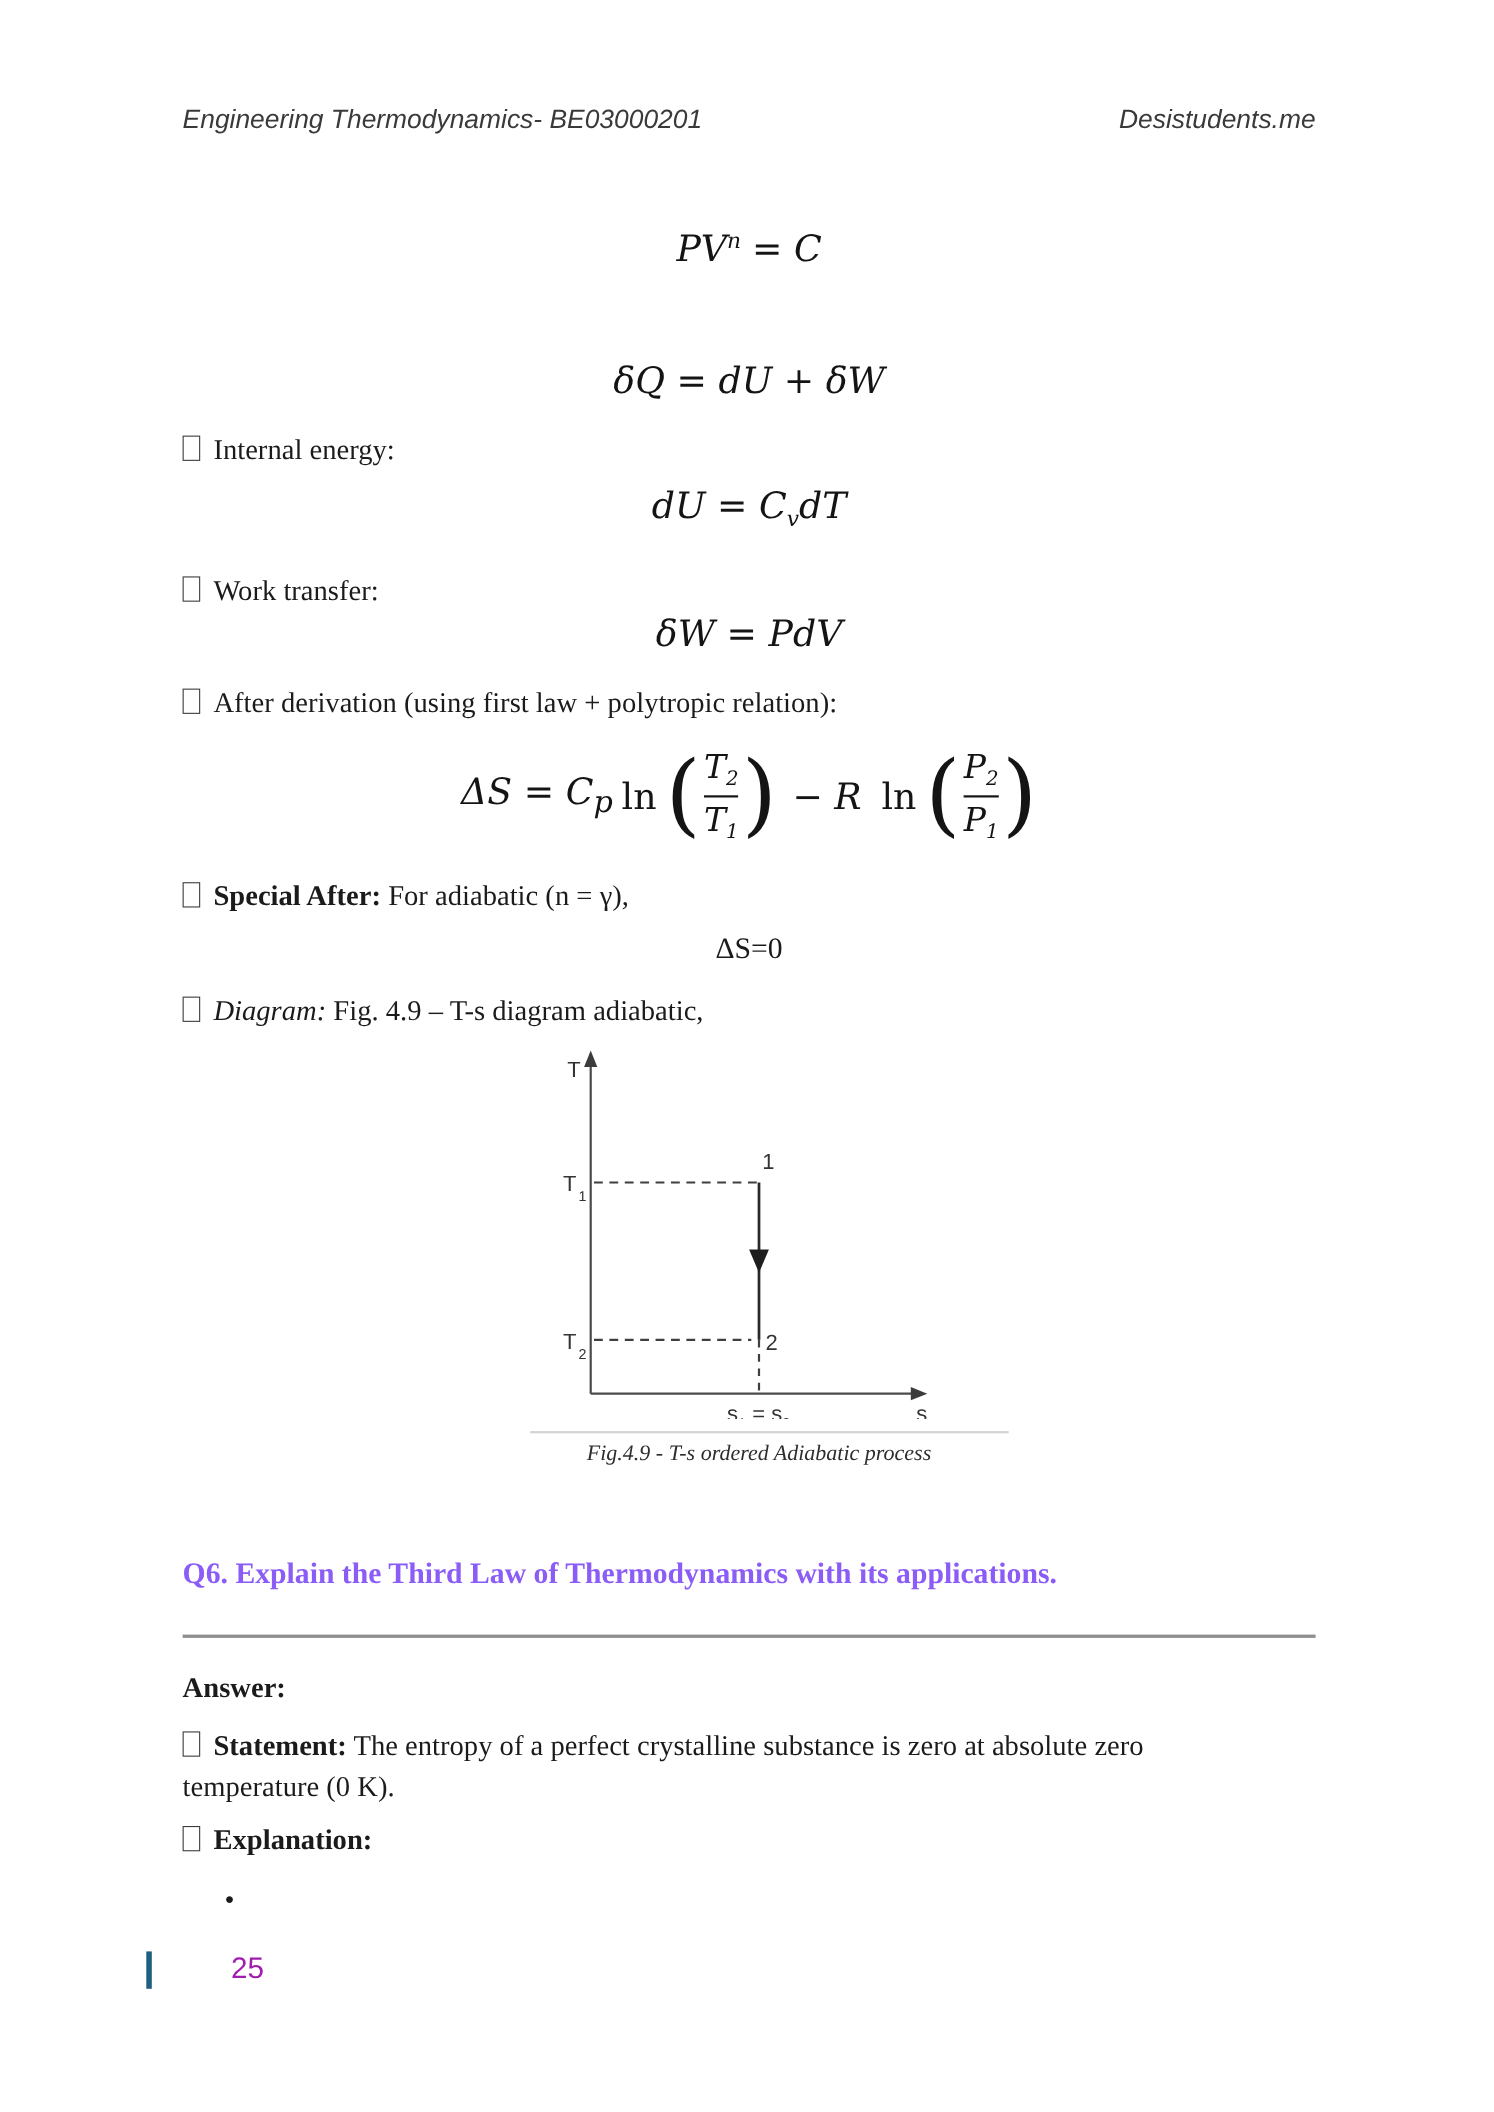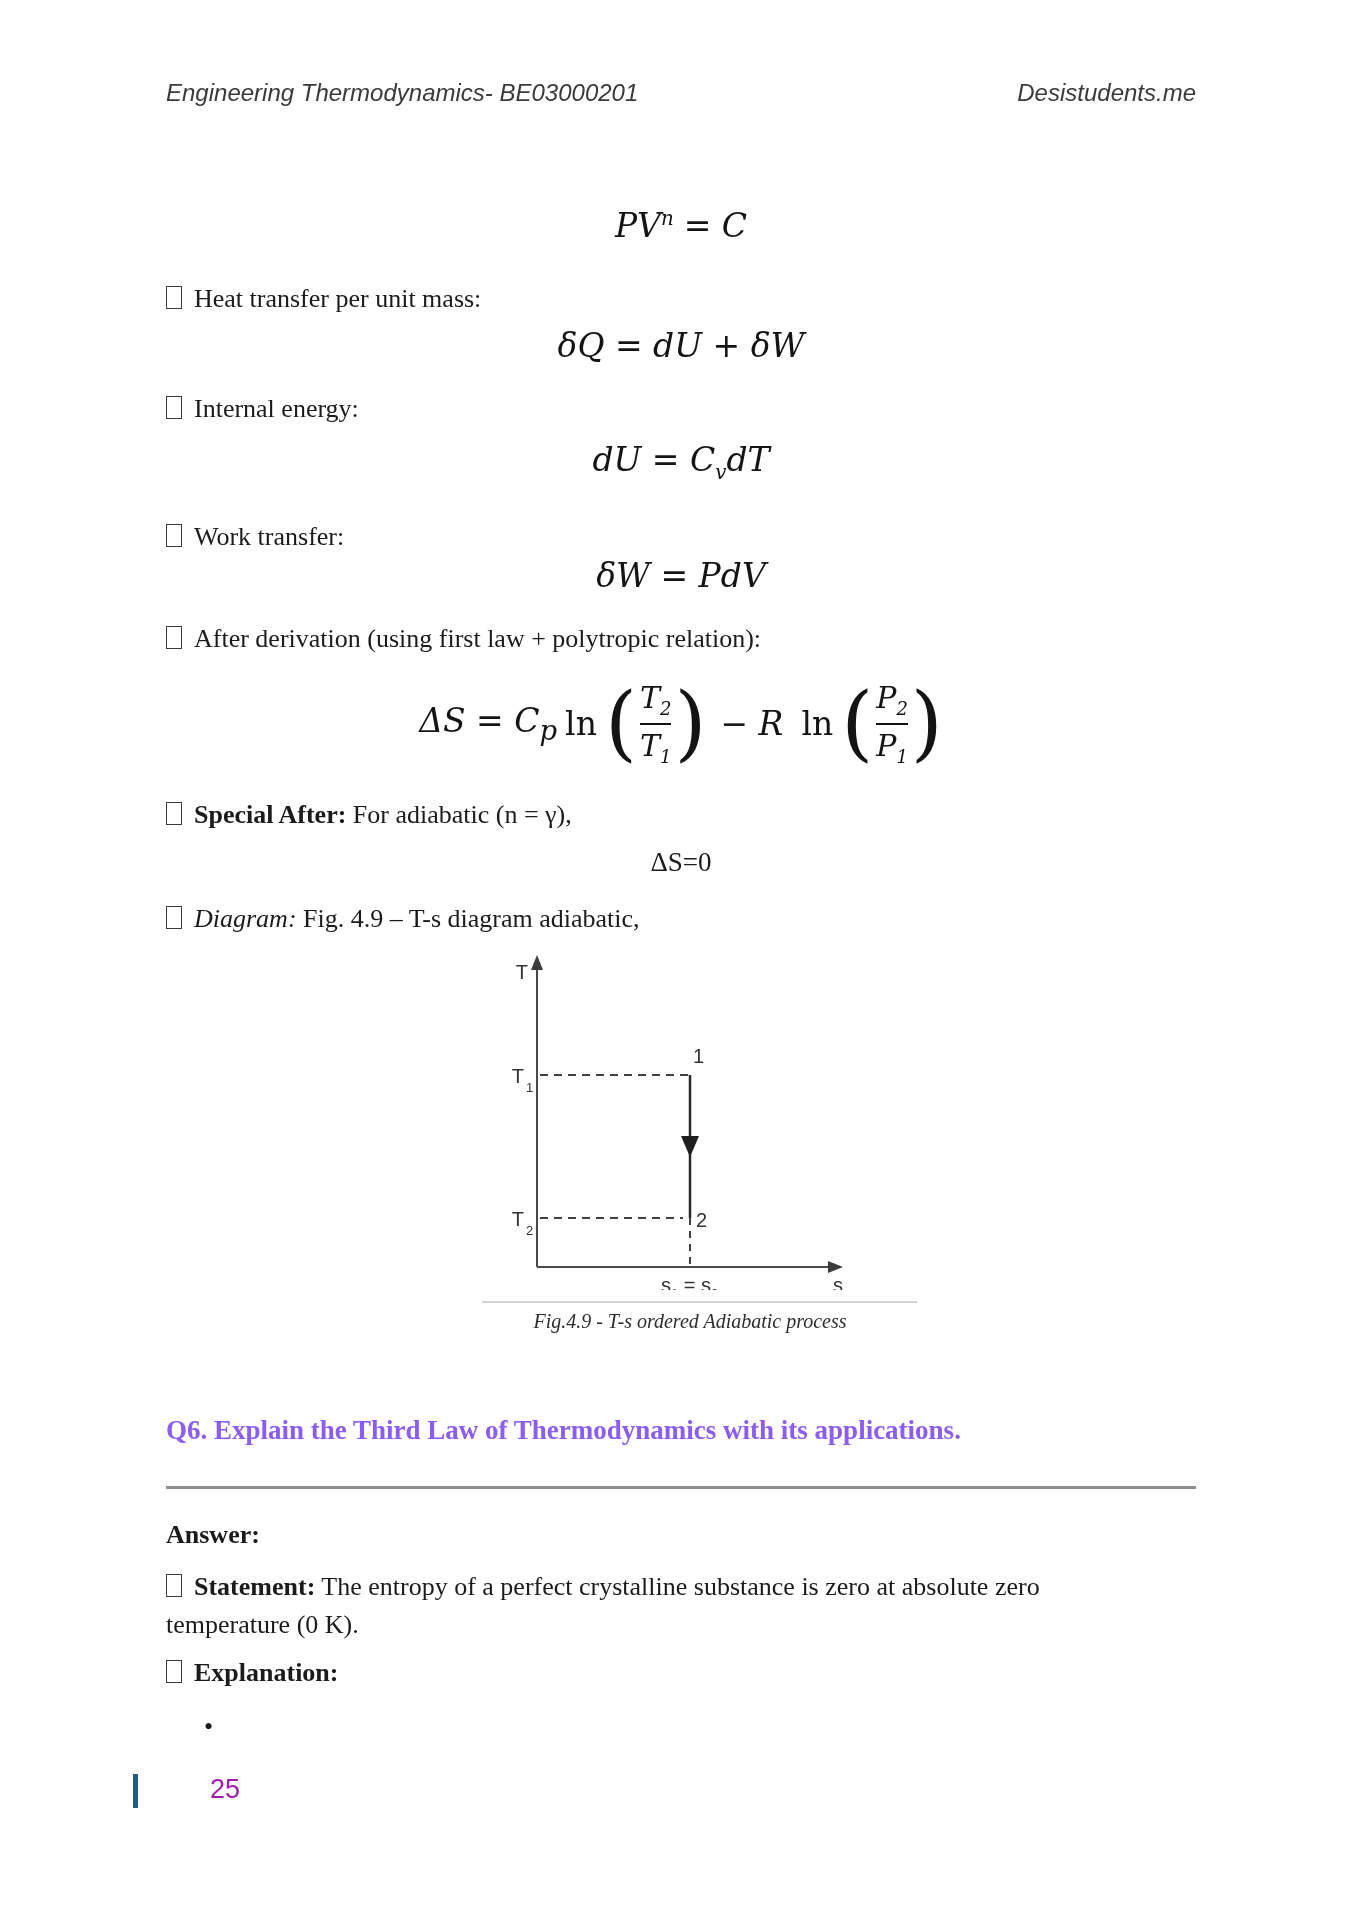--- a/index.html
+++ b/index.html
@@ -8,21 +8,21 @@
     width:1358px;height:1920px;
     background:#ffffff;
     font-family:"Liberation Serif", serif;
     color:#1b1b1b;
     overflow:hidden;
   }
   .abs{position:absolute;}
 
   
   .page-header{
-    left:166px;right:162px;top:79px;
+    left:166px;right:162px;top:95px;
     display:flex;justify-content:space-between;
     font-family:"Liberation Sans", sans-serif;
     font-style:italic;font-size:24px;color:#3a3a3a;
   }
 
   
   .body-line{
     left:166px;right:140px;
     font-size:26px;line-height:34px;color:#1b1b1b;
   }
@@ -101,23 +101,20 @@
 
   <div class="abs page-header">
     <span>Engineering Thermodynamics- BE03000201</span>
     <span>Desistudents.me</span>
   </div>
 
   <div class="abs formula" style="top:206px;">
     <span>PV</span><sup>n</sup><span class="eqpart">= C</span>
   </div>
 
-  <div class="abs body-line" style="top:282px;">
-    <span class="tofu"></span><span>Heat transfer per unit mass:</span>
-  </div>
 
   <div class="abs formula" style="top:326px;">
     <span>δQ = dU + δW</span>
   </div>
 
   <div class="abs body-line" style="top:392px;">
     <span class="tofu"></span><span>Internal energy:</span>
   </div>
 
   <div class="abs formula" style="top:440px;">

